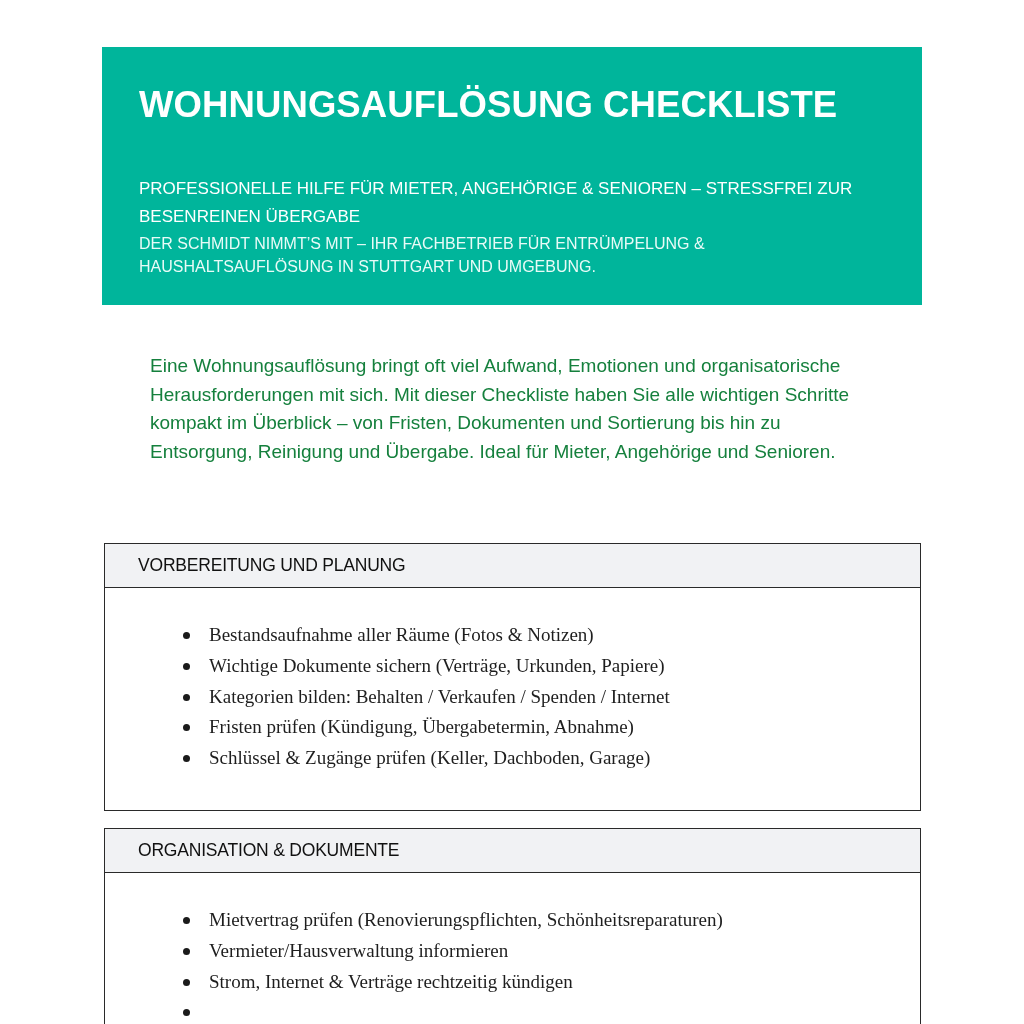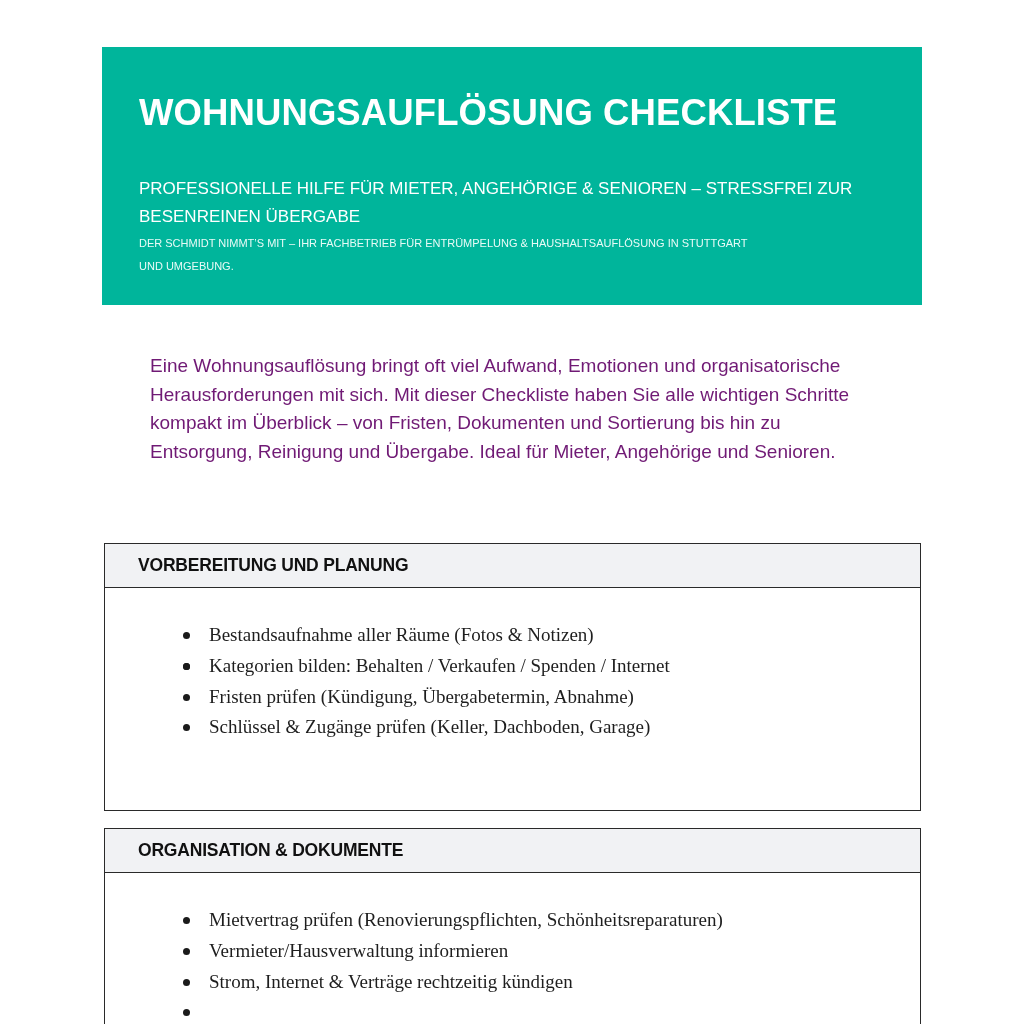--- a/index.html
+++ b/index.html
@@ -22,21 +22,21 @@
       width: 820px;
       height: 258px;
       background: #00b59b;
       box-sizing: border-box;
       padding: 0 0 0 37px;
       color: #ffffff;
     }
     .hero-title {
       position: absolute;
       left: 37px;
-      top: 46px;
+      top: 38px;
       margin: 0;
       font-size: 36.5px;
       font-weight: bold;
       letter-spacing: 0.1px;
       line-height: 40px;
       white-space: nowrap;
     }
     .hero-subtitle {
       position: absolute;
       left: 37px;
@@ -47,33 +47,33 @@
       font-weight: normal;
       line-height: 28px;
       letter-spacing: 0px;
     }
     .hero-tagline {
       position: absolute;
       left: 37px;
       top: 185px;
       width: 620px;
       margin: 0;
-      font-size: 11px;
+      font-size: 16px;
       line-height: 23px;
       color: #e8fbf7;
     }
     .intro {
       position: absolute;
       left: 150px;
       top: 352px;
       width: 700px;
       margin: 0;
       font-size: 19px;
       line-height: 28.6px;
-      color: #701a75;
+      color: #15803d;
     }
     .section {
       position: absolute;
       left: 104px;
       width: 817px;
       box-sizing: border-box;
       border: 1.5px solid #2a2a2a;
       background: #ffffff;
     }
     .section-1 { top: 543px; height: 268px; }
@@ -83,21 +83,21 @@
       background: #f1f2f4;
       border-bottom: 1.5px solid #2a2a2a;
       box-sizing: border-box;
       padding-left: 33px;
       display: flex;
       align-items: center;
     }
     .section-title {
       margin: 0;
       font-size: 17.5px;
-      font-weight: bold;
+      font-weight: normal;
       color: #111111;
       letter-spacing: -0.2px;
     }
     .section-list {
       list-style: none;
       margin: 0;
       padding: 32px 0 0 78px;
     }
     .section-list li {
       position: relative;
@@ -128,21 +128,21 @@
 </div>
 
 <p class="intro">Eine Wohnungsauflösung bringt oft viel Aufwand, Emotionen und organisatorische Herausforderungen mit sich. Mit dieser Checkliste haben Sie alle wichtigen Schritte kompakt im Überblick – von Fristen, Dokumenten und Sortierung bis hin zu Entsorgung, Reinigung und Übergabe. Ideal für Mieter, Angehörige und Senioren.</p>
 
 <div class="section section-1">
   <div class="section-header">
     <h2 class="section-title">VORBEREITUNG UND PLANUNG</h2>
   </div>
   <ul class="section-list">
     <li><span class="bullet"></span><span>Bestandsaufnahme aller Räume (Fotos &amp; Notizen)</span></li>
-    <li><span class="bullet"></span></li>
+    <li><span class="bullet"></span><span>Wichtige Dokumente sichern (Verträge, Urkunden, Papiere)</span></li>
     <li><span class="bullet"></span><span>Kategorien bilden: Behalten / Verkaufen / Spenden / Internet</span></li>
     <li><span class="bullet"></span><span>Fristen prüfen (Kündigung, Übergabetermin, Abnahme)</span></li>
     <li><span class="bullet"></span><span>Schlüssel &amp; Zugänge prüfen (Keller, Dachboden, Garage)</span></li>
   </ul>
 </div>
 
 <div class="section section-2">
   <div class="section-header">
     <h2 class="section-title">ORGANISATION &amp; DOKUMENTE</h2>
   </div>

